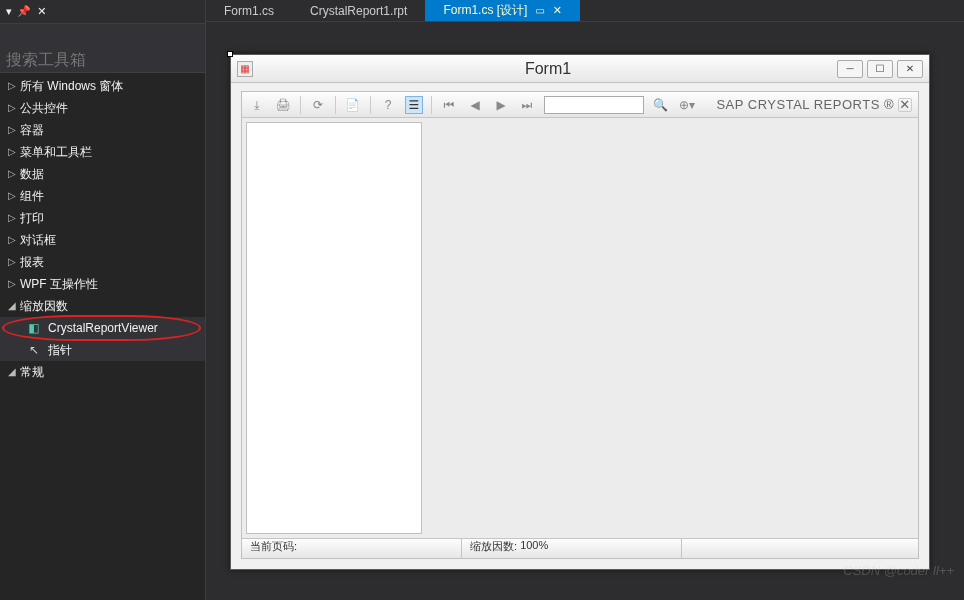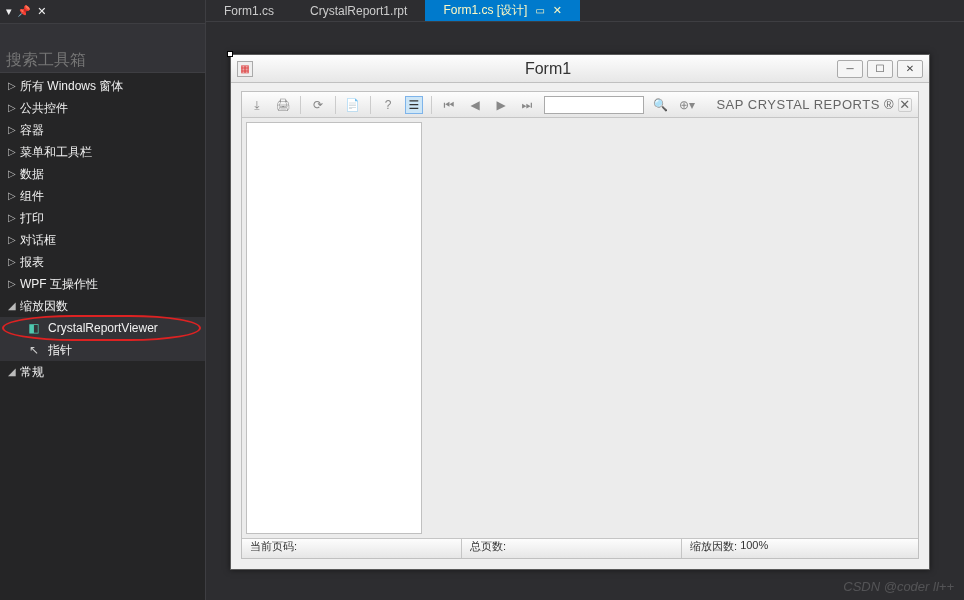--- a/index.html
+++ b/index.html
@@ -58,21 +58,21 @@
 .crv-main { flex: 1; }
 .crv-status { height: 20px; background: linear-gradient(#fdfdfd,#e6e6e6); border-top: 1px solid #c5c5c5; display: flex; align-items: center; font-size: 11px; color: #333; }
 .crv-status > div { border-right: 1px solid #c5c5c5; padding: 0 8px; height: 100%; display: flex; align-items: flex-start; }
 .crv-status > div:nth-child(1){ width: 220px; }
 .crv-status > div:nth-child(2){ width: 220px; }
 .crv-status > div:nth-child(3){ flex: 1; border-right: none; }
 
 .resize-handle { position: absolute; width: 6px; height: 6px; background: #fff; border: 1px solid #000; }
 .resize-handle.top-left { left: -4px; top: -4px; } 
 
-.watermark { position: absolute; right: 10px; bottom: 6px; font-size: 13px; color: rgba(200,200,200,0.25); font-style: italic; }
+.watermark { position: absolute; right: 10px; bottom: 22px; font-size: 13px; color: rgba(200,200,200,0.25); font-style: italic; }
 </style>
 </head>
 <body>
 
 <div class="toolbox">
   <div class="toolbox-header">
     <span class="toolbox-header-icons">
       <span>▾</span>
       <span>📌</span>
       <span>✕</span>
@@ -195,22 +195,19 @@
           </span>
         </div>
         <div class="crv-body">
           <div class="crv-tree"></div>
           <div class="crv-main"></div>
         </div>
         <div class="crv-status">
           <div>
               <span>当前页码:</span>
             </div>
-          <div>
-              <span>总页数:</span>
-            </div>
           <div><span>缩放因数:</span>&nbsp;<span>100%</span></div>
         </div>
       </div>
     </div>
     <div class="watermark">CSDN @coder ll++</div>
   </div>
 </div>
 
 </body></html>

